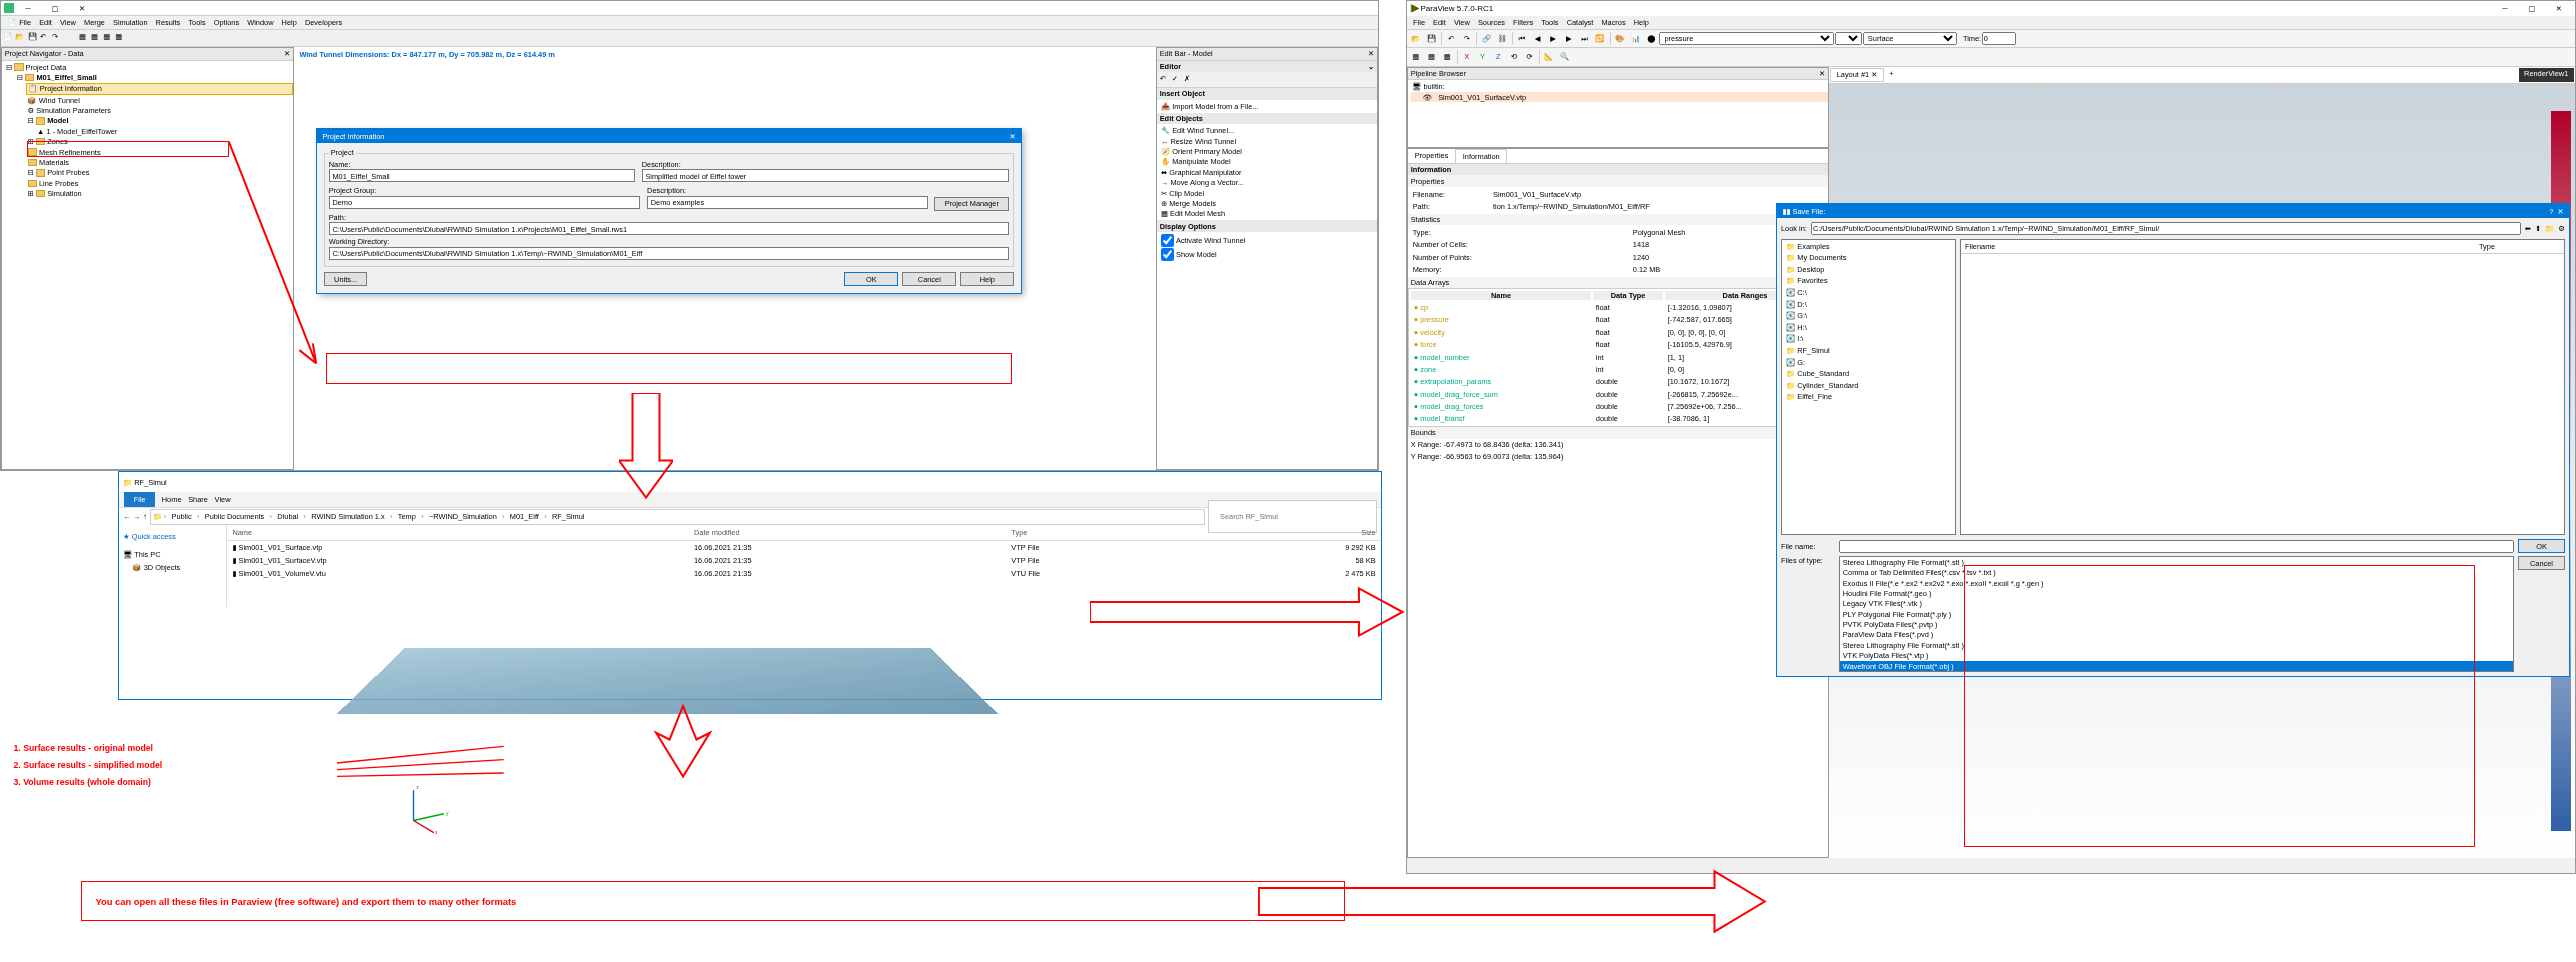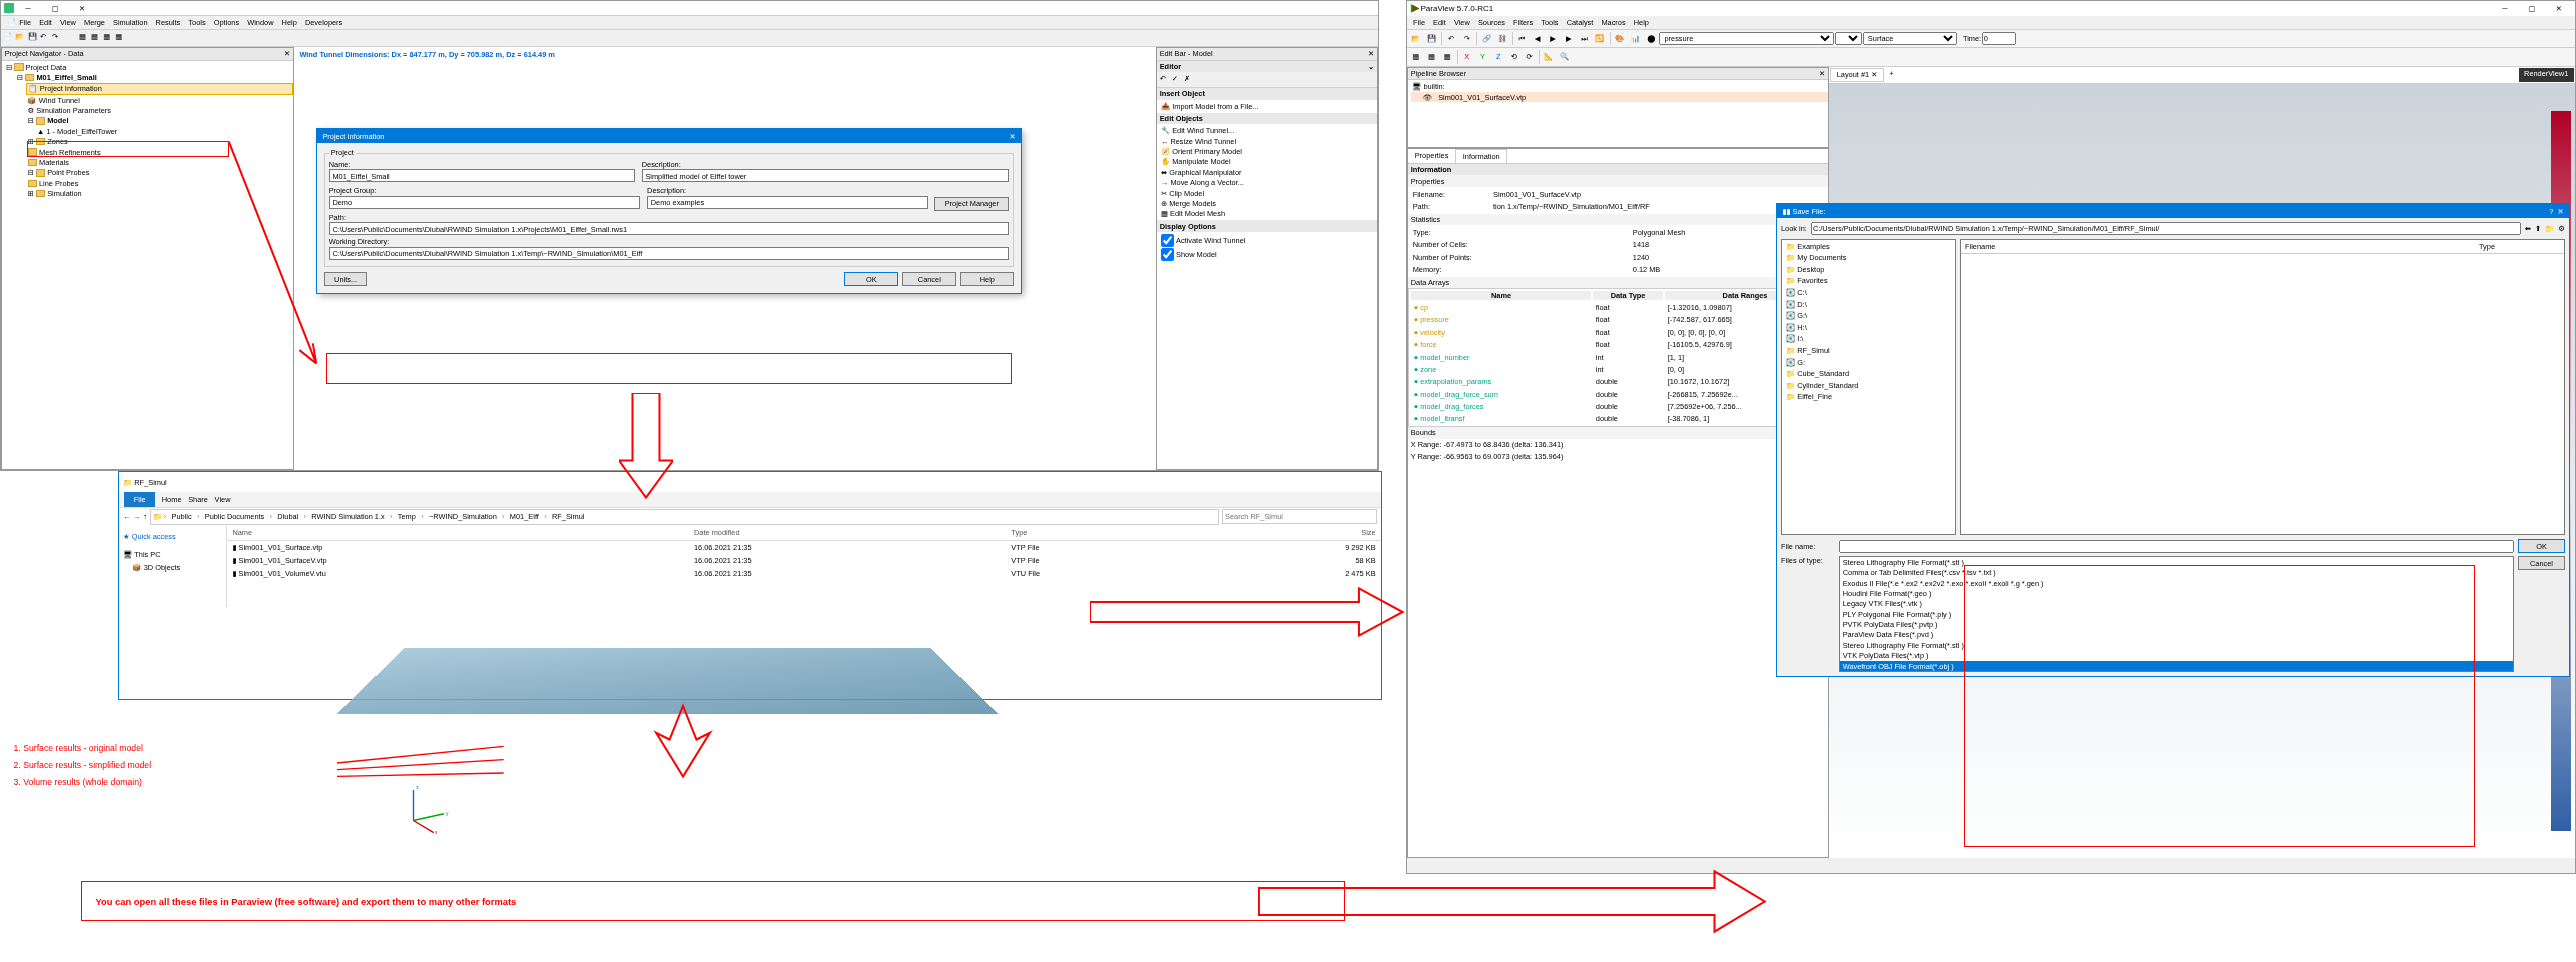--- a/index.html
+++ b/index.html
@@ -21,21 +21,21 @@
 .dlg { position: absolute; border: 0.7px solid #0078d7; background: #f0f0f0; box-shadow: 2.7px 2.7px 6.7px rgba(0,0,0,.3); z-index: 50; }
 .dlg-h { background: #0078d7; color: #fff; padding: 2.7px 5.4px; display: flex; justify-content: space-between; }
 .dlg-body { padding: 6.7px; }
 .field { margin: 2px 0; }
 .field label { display: block; font-size: 7.4px; margin-bottom: 0.7px; }
 .field input, .field .ro { width: 100%; padding: 1.3px 2.7px; border: 0.7px solid #7a7a7a; background: #fff; font-size: 7.4px; height: 12.8px; }
 .btn { padding: 1.3px 9.4px; border: 0.7px solid #7a7a7a; background: #e1e1e1; font-size: 7.4px; height: 14px; }
 .btn.def { border: 0.7px solid #0078d7; }
 .grp { border: 0.7px solid #ccc; margin: 2.7px 0; padding: 4px; position: relative; }
 .grp .gl { position: absolute; top: -5.4px; left: 4px; background: #f0f0f0; padding: 0 2px; font-size: 7.4px; }
-.annot { position: absolute; color: #f00; font-weight: normal; font-size: 8.7px; z-index: 200; }
+.annot { position: absolute; color: #f00; font-weight: bold; font-size: 8.7px; z-index: 200; }
 .arrow-red { position: absolute; z-index: 150; }
 .redbox { position: absolute; border: 1.3px solid #f00; z-index: 160; pointer-events: none; }
 .explorer { position: absolute; background: #fff; border: 0.7px solid #0078d7; z-index: 40; }
 .exp-title { height: 20px; background: #fff; display: flex; align-items: center; padding: 0 4px; }
 .exp-ribbon { height: 16px; background: #f3f3f3; display: flex; align-items: center; gap: 6.7px; padding: 0 5.4px; border-bottom: 0.7px solid #ddd; }
 .exp-ribbon .file { background: #1979ca; color: #fff; padding: 2.7px 9.4px; }
 .exp-addr { height: 17.5px; display: flex; align-items: center; padding: 1.3px 4px; gap: 2.7px; }
 .exp-addr .crumb { padding: 1.3px 4px; }
 .exp-sep { color: #888; }
 .exp-body { display: flex; height: 81px; }
@@ -326,21 +326,21 @@
         <span class="crumb">RWIND Simulation 1.x</span>
       <span class="exp-sep">›</span>
         <span class="crumb">Temp</span>
       <span class="exp-sep">›</span>
         <span class="crumb">~RWIND_Simulation</span>
       <span class="exp-sep">›</span>
         <span class="crumb">M01_Eiff</span>
       <span class="exp-sep">›</span>
         <span class="crumb">RF_Simul</span>
     </div>
-    <input style="width: 155px; border: 0.7px solid rgb(204, 204, 204); padding: 2px;" placeholder="Search RF_Simul">
+    <input style="width: 169px; border: 0.7px solid rgb(204, 204, 204); padding: 11px;" placeholder="Search RF_Simul">
   </div>
   <div class="exp-body">
     <div class="exp-side">
       <div style="padding:2px 0;color:#0066cc">★ <span>Quick access</span></div>
       <div style="padding:2px 0;margin-top:5.4px">🖥 <span>This PC</span></div>
       <div style="padding:2px 0 2px 9.4px">📦 <span>3D Objects</span></div>
     </div>
     <div class="exp-list">
       <table>
         <tbody>

